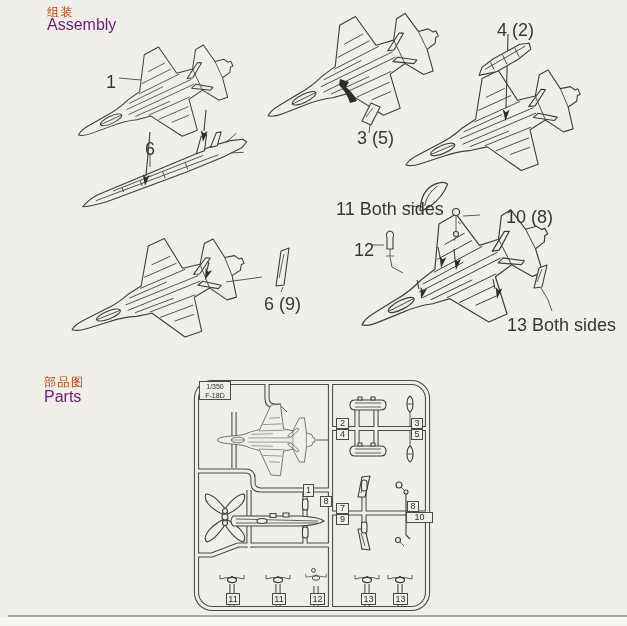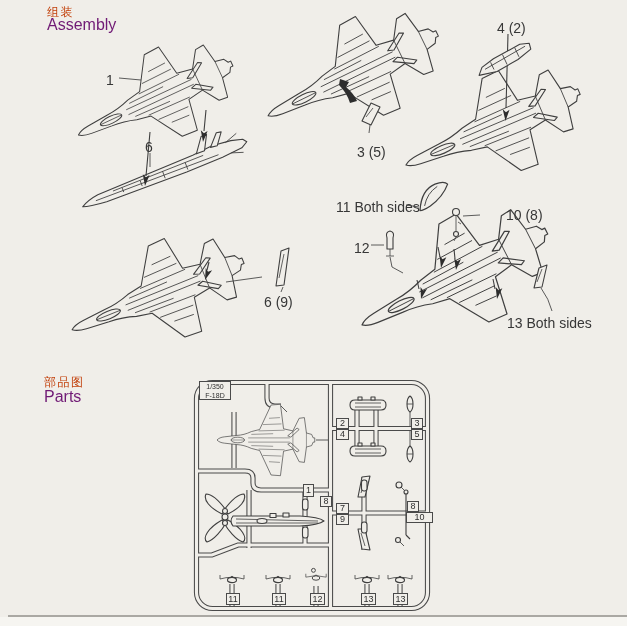--- a/index.html
+++ b/index.html
@@ -1,21 +1,21 @@
 <!DOCTYPE html>
 <html><head>
 <meta charset="utf-8">
 <style>
   html,body{margin:0;padding:0;background:#e7e5e0;}
   .page{position:relative;width:627px;height:626px;background:#f0eee9;
         font-family:"Liberation Sans","DejaVu Sans",sans-serif;color:#3b3b3b;overflow:hidden;}
   .abs{position:absolute;}
   .cjk{font-size:12px;letter-spacing:1.5px;color:#c2410c;}
   .en{font-size:16px;color:#701a75;}
-  .callout{position:absolute;font-size:14px;white-space:nowrap;color:#373737;}
+  .callout{position:absolute;font-size:18px;white-space:nowrap;color:#373737;}
   .tab{position:absolute;border:1px solid #4a4a4a;background:#f0eee9;font-size:9px;line-height:1;
        display:flex;align-items:center;justify-content:center;color:#2f2f2f;box-sizing:border-box;}
   .badge{position:absolute;border:1px solid #4a4a4a;background:#f0eee9;box-sizing:border-box;
          font-size:7px;line-height:8.5px;text-align:center;color:#2f2f2f;padding-top:1px;}
   svg.layer{position:absolute;}
   .pfill{fill:#f0eee9;stroke:#3f3f3f;stroke-width:1.1;stroke-linejoin:round;}
   .pline{fill:none;stroke:#3f3f3f;stroke-width:0.8;}
   .stem{fill:none;stroke:#3f3f3f;stroke-width:1.1;}
   .thin{fill:none;stroke:#4a4a4a;stroke-width:0.9;}
   .blk{fill:#2d2d2d;stroke:none;}
@@ -229,21 +229,21 @@
       <use href="#fview" transform="translate(367,580)"></use>
       <use href="#fview" transform="translate(400,580)"></use>
     </g>
   </svg>
 
   <div class="abs cjk" style="left:47px;top:4px">组装</div>
   <div class="abs en" style="left:47px;top:16px">Assembly</div>
 
   <div class="callout" style="left:106px;top:72px">1</div>
   <div class="callout" style="left:145px;top:139px">6</div>
-  <div class="callout" style="left:357px;top:144px">3 (5)</div>
+  <div class="callout" style="left:357px;top:128px">3 (5)</div>
   <div class="callout" style="left:497px;top:20px">4 (2)</div>
   <div class="callout" style="left:264px;top:294px">6 (9)</div>
   <div class="callout" style="left:336px;top:199px">11 Both sides</div>
   <div class="callout" style="left:506px;top:207px">10 (8)</div>
   <div class="callout" style="left:354px;top:240px">12</div>
   <div class="callout" style="left:507px;top:315px">13 Both sides</div>
 
   <div class="abs cjk" style="left:44px;top:374px">部品图</div>
   <div class="abs en" style="left:44px;top:388px">Parts</div>
 

